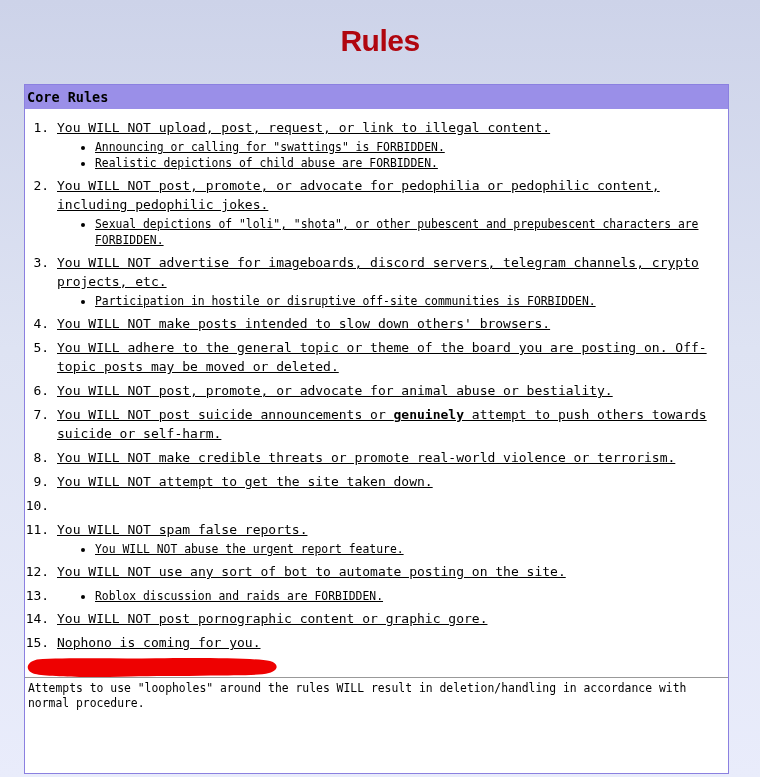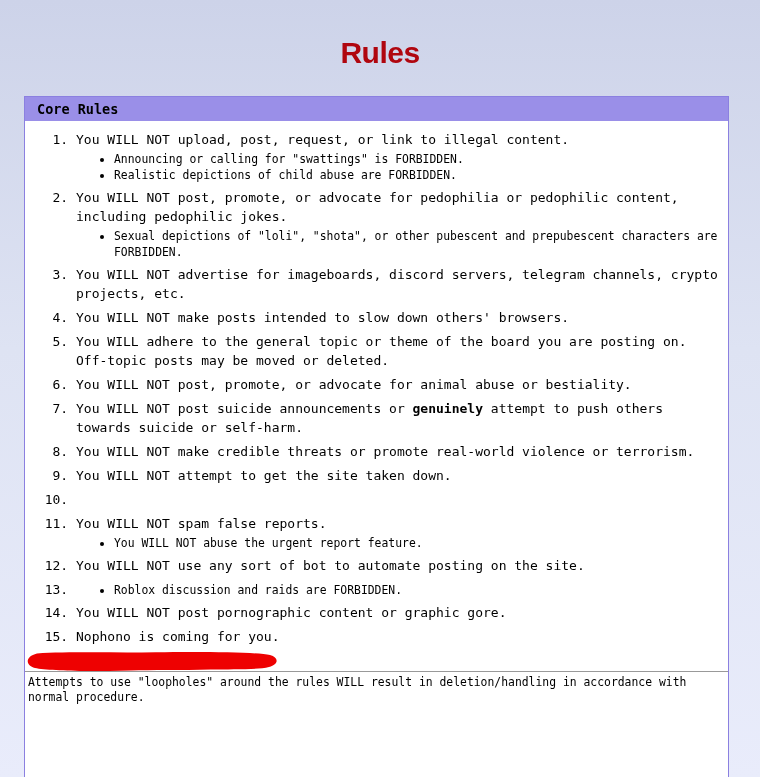--- a/index.html
+++ b/index.html
@@ -19,52 +19,53 @@
     min-height: 777px;
     background: linear-gradient(180deg, var(--bg-top) 0%, var(--bg-mid) 45%, var(--bg-bottom) 100%);
     background-color: var(--bg-bottom);
     background-repeat: no-repeat;
     background-size: 100% 777px;
     font-family: "DejaVu Sans Mono", "Liberation Mono", monospace;
     color: #000;
     overflow-x: hidden;
   }
   .page-title {
-    margin: 36px 0 26px 0;
+    margin: 24px 0 26px 0;
     text-align: center;
     font-family: "Liberation Sans", sans-serif;
     font-weight: bold;
     font-size: 30px;
     line-height: 34px;
     letter-spacing: -0.5px;
     color: var(--title-red);
   }
   .rules-panel {
     width: 705px;
     margin-left: 24px;
     border: 1px solid var(--border-purple);
     background: #ffffff;
     min-height: 690px;
   }
   .panel-header {
     background: var(--purple);
     font-weight: bold;
     font-size: 13.5px;
     line-height: 15px;
-    padding: 5px 10px 4px 12px;
+    padding: 5px 10px 4px 2px;
     color: #000;
   }
   .panel-body {
     padding: 0;
   }
   ol.rules-list {
     margin: 9px 6px 4px 0;
-    padding-left: 51px;
+    padding-left: 32px;
     font-size: 13px;
     line-height: 19px;
+    text-decoration: underline;
   }
   ol.rules-list > li {
     margin: 5px 0;
   }
   ol.rules-list ul {
     margin: 2px 0 2px 0;
     padding-left: 38px;
     font-size: 11.4px;
     line-height: 16px;
     list-style-type: disc;
@@ -96,21 +97,23 @@
 
   <div class="panel-body">
     <ol class="rules-list">
         <li><span>You WILL NOT upload, post, request, or link to illegal content.</span><ul>
             <li>Announcing or calling for "swattings" is FORBIDDEN.</li>
             <li>Realistic depictions of child abuse are FORBIDDEN.</li>
           </ul></li>
         <li><span>You WILL NOT post, promote, or advocate for pedophilia or pedophilic content, including pedophilic jokes.</span><ul>
             <li>Sexual depictions of "loli", "shota", or other pubescent and prepubescent characters are FORBIDDEN.</li>
           </ul></li>
-        <li><span>You WILL NOT advertise for imageboards, discord servers, telegram channels, crypto projects, etc.</span></li>
+        <li><span>You WILL NOT advertise for imageboards, discord servers, telegram channels, crypto projects, etc.</span><ul>
+            <li>Participation in hostile or disruptive off-site communities is FORBIDDEN.</li>
+          </ul></li>
         <li><span>You WILL NOT make posts intended to slow down others' browsers.</span></li>
         <li><span>You WILL adhere to the general topic or theme of the board you are posting on. Off-topic posts may be moved or deleted.</span></li>
         <li><span>You WILL NOT post, promote, or advocate for animal abuse or bestiality.</span></li>
         <li><span>You WILL NOT post suicide announcements or </span><b>genuinely</b><span> attempt to push others towards suicide or self-harm.</span></li>
         <li><span>You WILL NOT make credible threats or promote real-world violence or terrorism.</span></li>
         <li><span>You WILL NOT attempt to get the site taken down.</span></li>
         <li></li>
         <li><span>You WILL NOT spam false reports.</span><ul>
             <li>You WILL NOT abuse the urgent report feature.</li>
           </ul></li>

